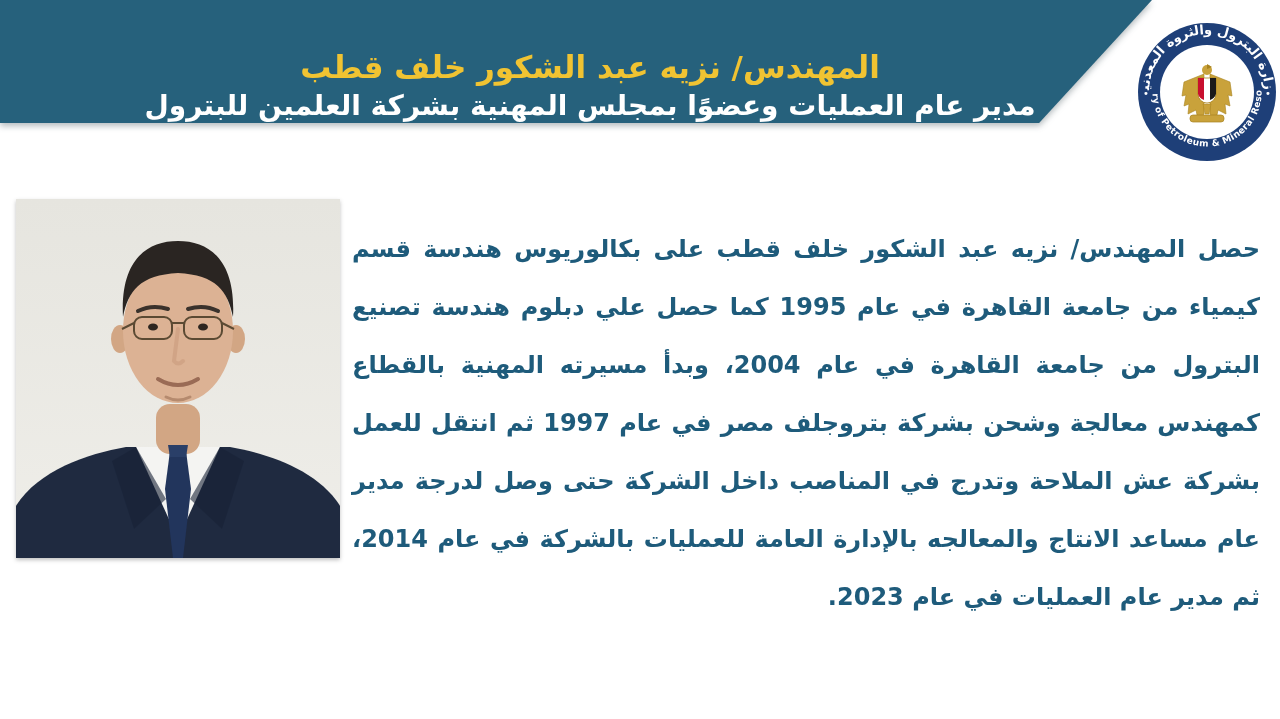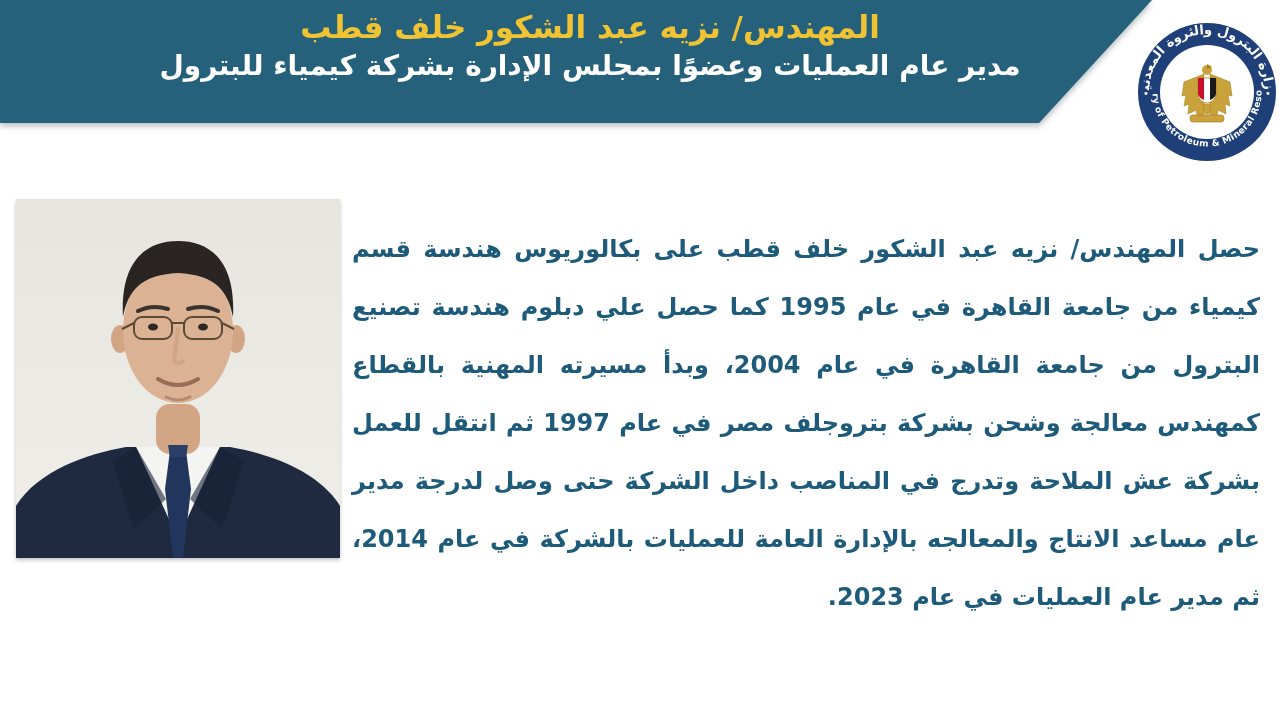--- a/index.html
+++ b/index.html
@@ -13,21 +13,21 @@
     position:absolute;top:0;left:0;width:1152px;height:123px;
     filter:drop-shadow(0 3px 3px rgba(40,60,70,.35));
   }
   .banner{
     width:100%;height:100%;
     background:#26617C;
     clip-path:polygon(0 0,100% 0,90.2% 100%,0 100%);
   }
   .banner-text{
     position:absolute;top:0;left:0;width:1180px;height:123px;
-    display:flex;flex-direction:column;justify-content:flex-start;align-items:center;
+    display:flex;flex-direction:column;justify-content:flex-end;align-items:center;
     direction:rtl;text-align:center;gap:4px;padding-top:9px;box-sizing:border-box;
   }
   .banner-title{
     color:#F0C332;font-size:31px;font-weight:bold;line-height:36px;
     letter-spacing:.5px;
   }
   .banner-subtitle{
     color:#FFFFFF;font-size:28px;font-weight:bold;line-height:34px;
   }
   
@@ -51,21 +51,21 @@
   }
 </style>
 </head>
 <body>
 
 <div class="banner-wrap">
   <div class="banner"></div>
 </div>
 <div class="banner-text">
   <div class="banner-title">المهندس/ نزيه عبد الشكور خلف قطب</div>
-  <div class="banner-subtitle">مدير عام العمليات وعضوًا بمجلس الإدارة بشركة كيمياء للبترول</div>
+  <div class="banner-subtitle">مدير عام العمليات وعضوًا بمجلس المهنية بشركة العلمين للبترول</div>
 </div>
 
 <div class="seal">
   <svg viewBox="0 0 146 150" width="146" height="150">
 
     <circle cx="73" cy="76" r="72" fill="#ffffff"></circle>
 
     <circle cx="73" cy="76" r="69" fill="#1E3F78"></circle>
 
     <circle cx="73" cy="76" r="47" fill="#ffffff"></circle>

